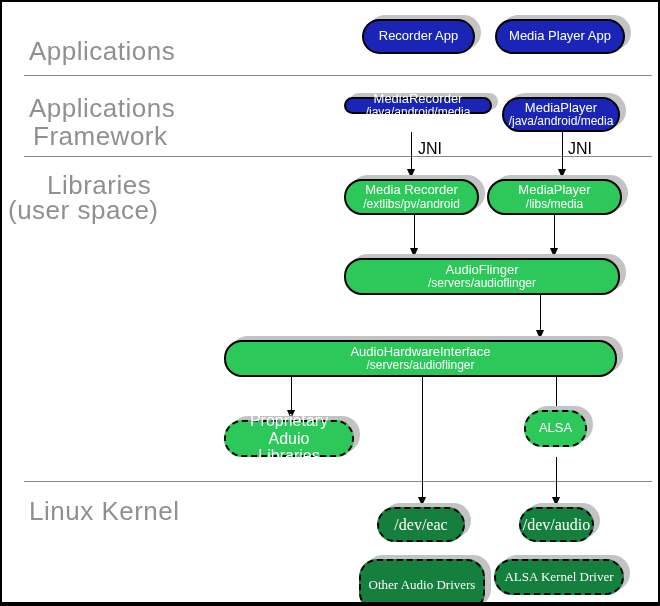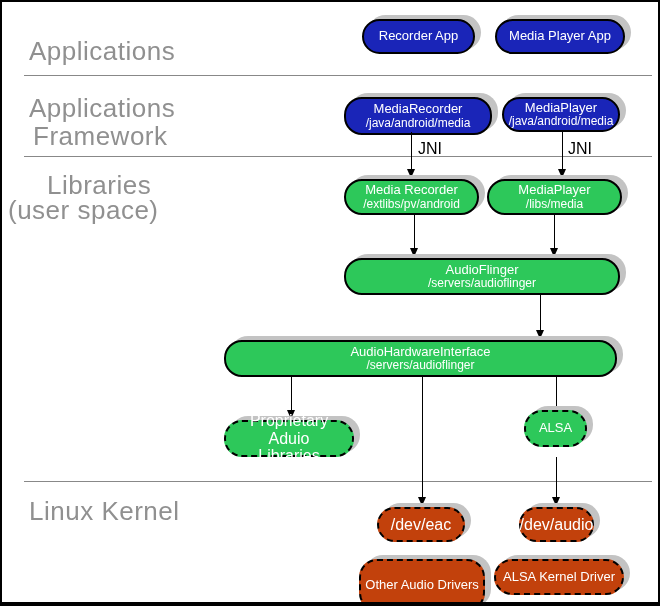--- a/index.html
+++ b/index.html
@@ -16,21 +16,21 @@
   }
   .node{
     position:absolute;display:flex;flex-direction:column;align-items:center;justify-content:center;
     border-radius:18px;color:#ffffff;text-align:center;box-sizing:border-box;
     box-shadow:6px -4px 0 #c3c3c3;line-height:1.1;
   }
   .node.solid{border:2px solid #000;}
   .node.dashed{border:2px dashed #000;}
   .node.blue{background:#1a25b8;}
   .node.green{background:#2dc85a;}
-  .node.red{background:#c2410c;}
+  .node.red{background:#15803d;font-family:Liberation Serif, serif;}
   .node .title{font-size:13px;}
   .node .title.sm{font-size:16px;}
   .node .subtitle{font-size:12px;}
   .vline{position:absolute;width:1px;background:#000;}
   .arrow-head{
     position:absolute;width:0;height:0;
     border-left:4px solid transparent;border-right:4px solid transparent;border-top:9px solid #000;
   }
   .edge-label{position:absolute;color:#000;font-size:16px;}
 </style>
@@ -50,21 +50,21 @@
   <div class="divider" style="top:154px;"></div>
   <div class="divider" style="top:479px;"></div>
 
   <div class="node solid blue" style="left:360px;top:17px;width:113px;height:35px;">
     <span class="title">Recorder App</span>
   </div>
   <div class="node solid blue" style="left:493px;top:17px;width:130px;height:35px;">
     <span class="title">Media Player App</span>
   </div>
 
-  <div class="node solid blue" style="left:342px;top:95px;width:148px;height:38px;">
+  <div class="node solid blue" style="left:342px;top:95px;width:148px;height:17px;">
     <span class="title">MediaRecorder</span>
     <span class="subtitle">/java/android/media</span>
   </div>
   <div class="node solid blue" style="left:500px;top:95px;width:118px;height:35px;">
     <span class="title">MediaPlayer</span>
     <span class="subtitle">/java/android/media</span>
   </div>
 
   <div class="vline" style="left:409px;top:130px;height:38px;"></div>
   <div class="arrow-head" style="left:405px;top:167px;"></div>

